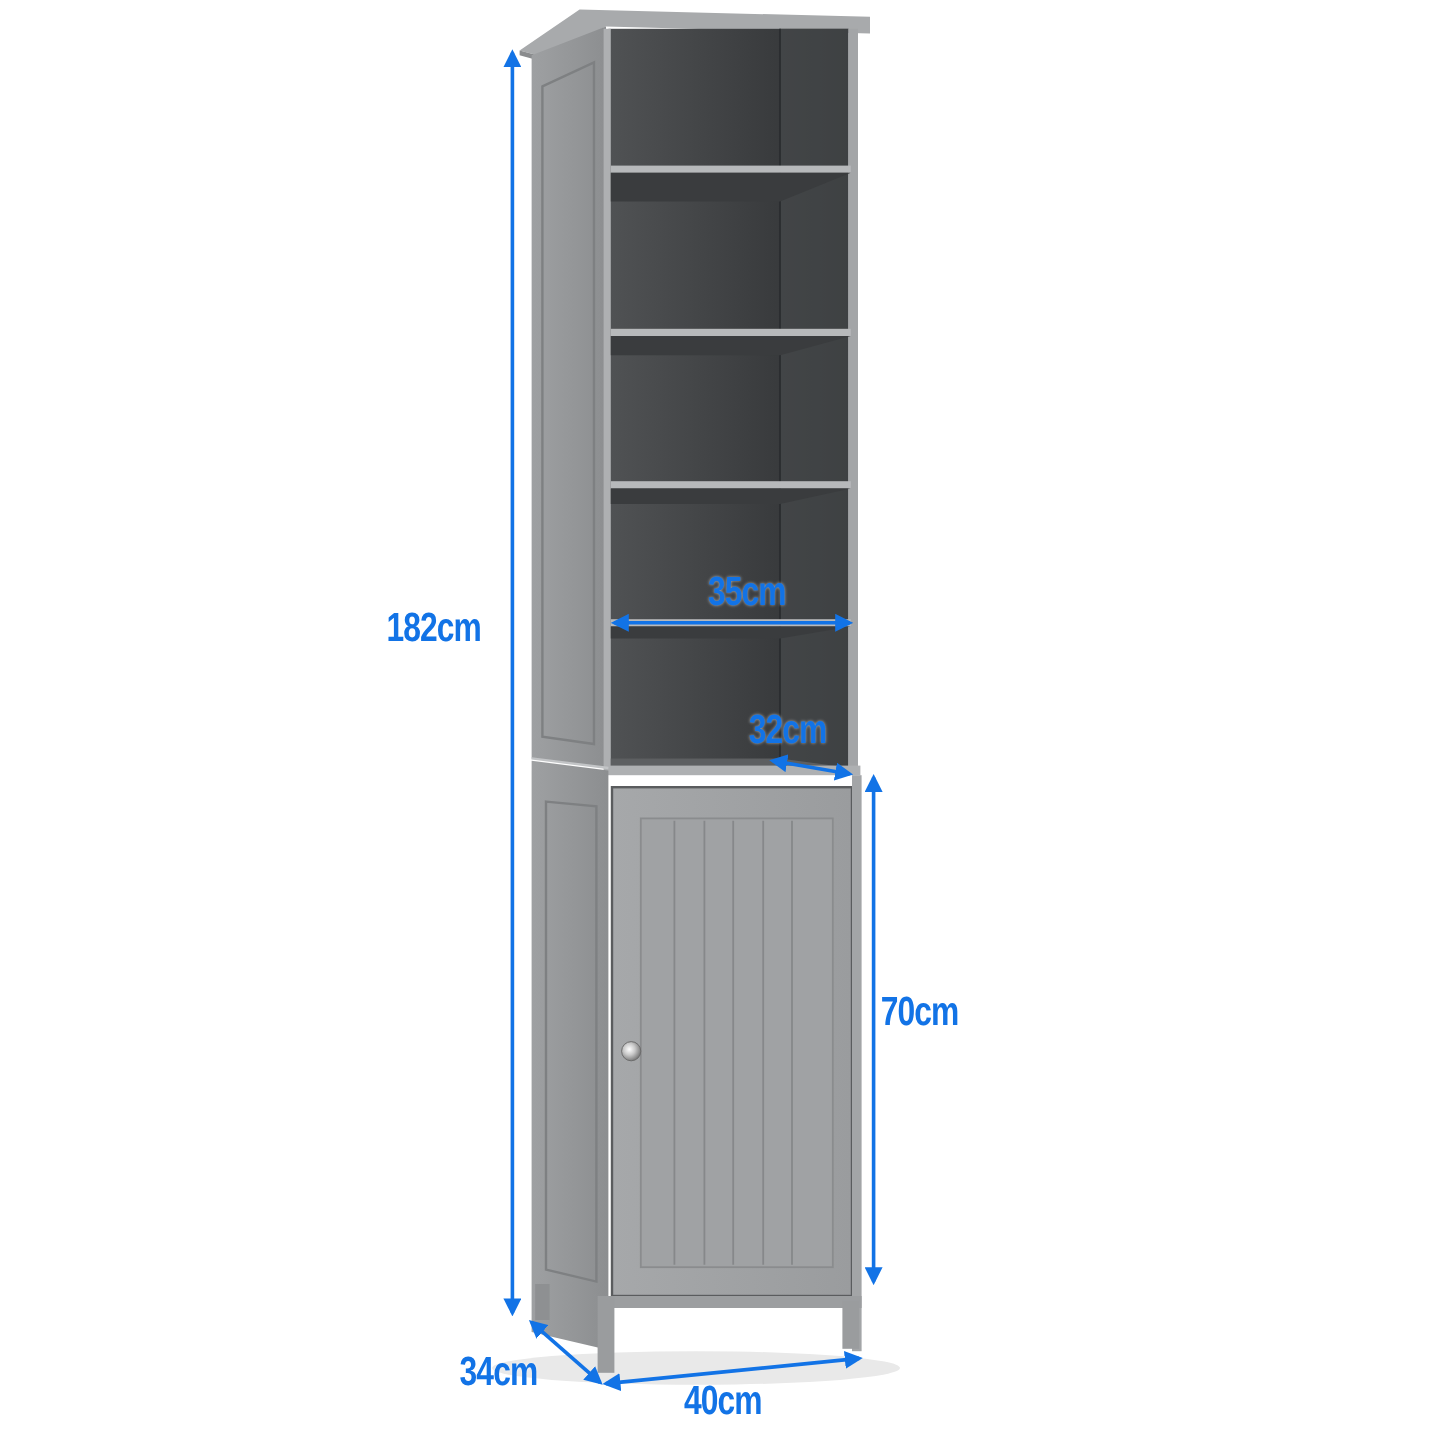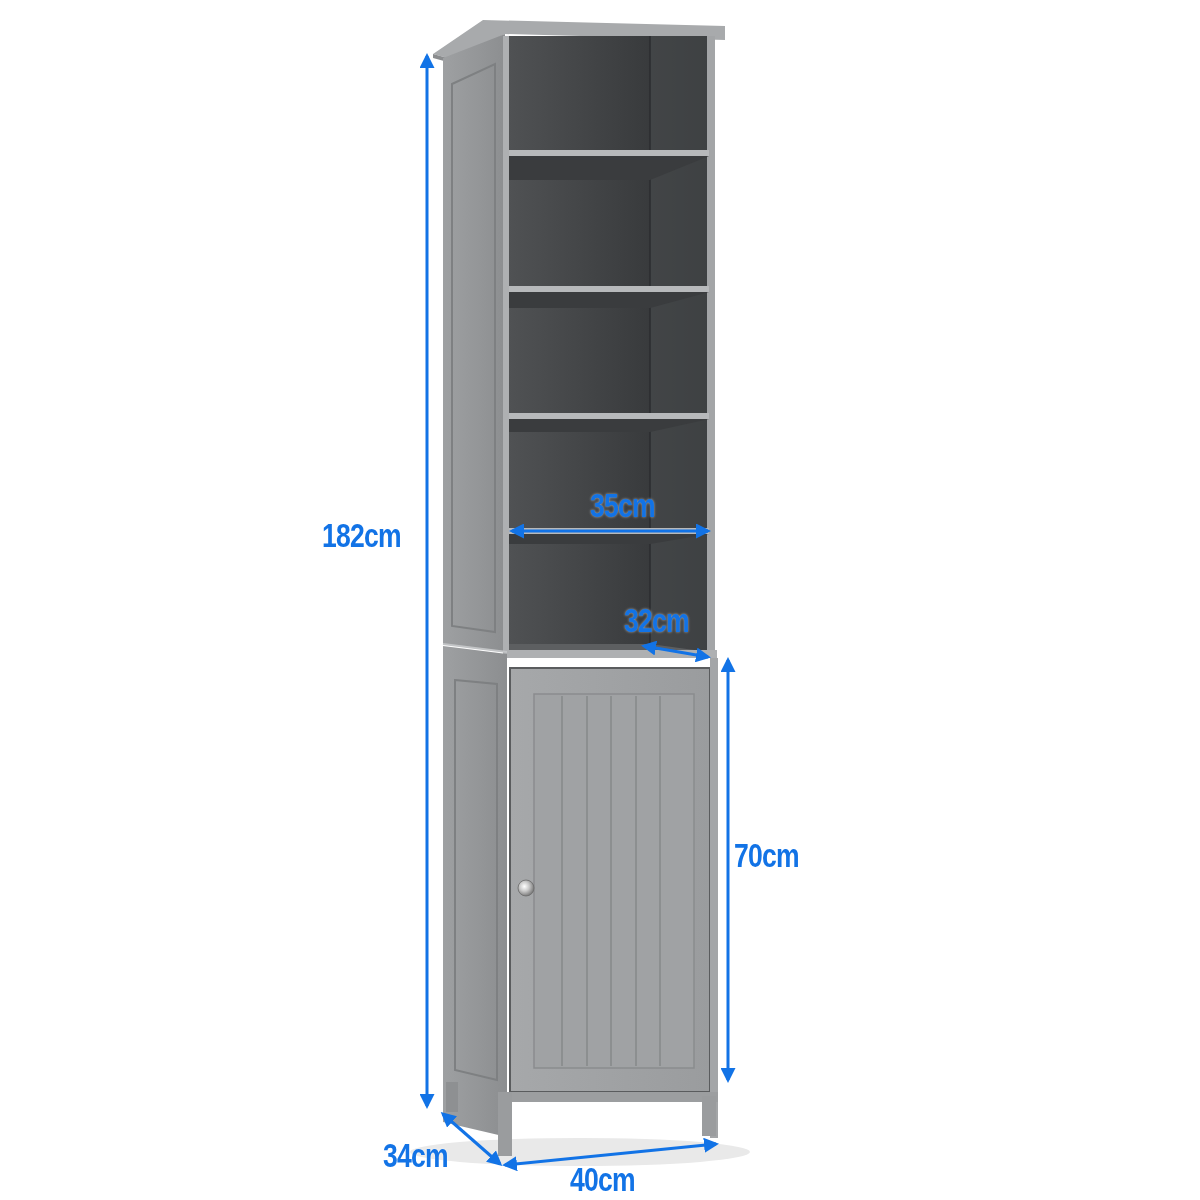--- a/index.html
+++ b/index.html
@@ -9,21 +9,21 @@
     }
     body {
       width: 1200px;
       height: 1200px;
       position: relative;
       overflow: hidden;
       font-family: "Liberation Sans", sans-serif;
     }
     #stage {
       position: absolute;
-      left: 0; top: 12px;
+      left: 0; top: 0;
       width: 1200px; height: 1108px;
     }
     .dim-label {
       position: absolute;
       font-family: "Liberation Sans", sans-serif;
       font-weight: bold;
       color: #1273e6;
       font-size: 34px;
       letter-spacing: -1px;
       transform: scaleX(0.78);

